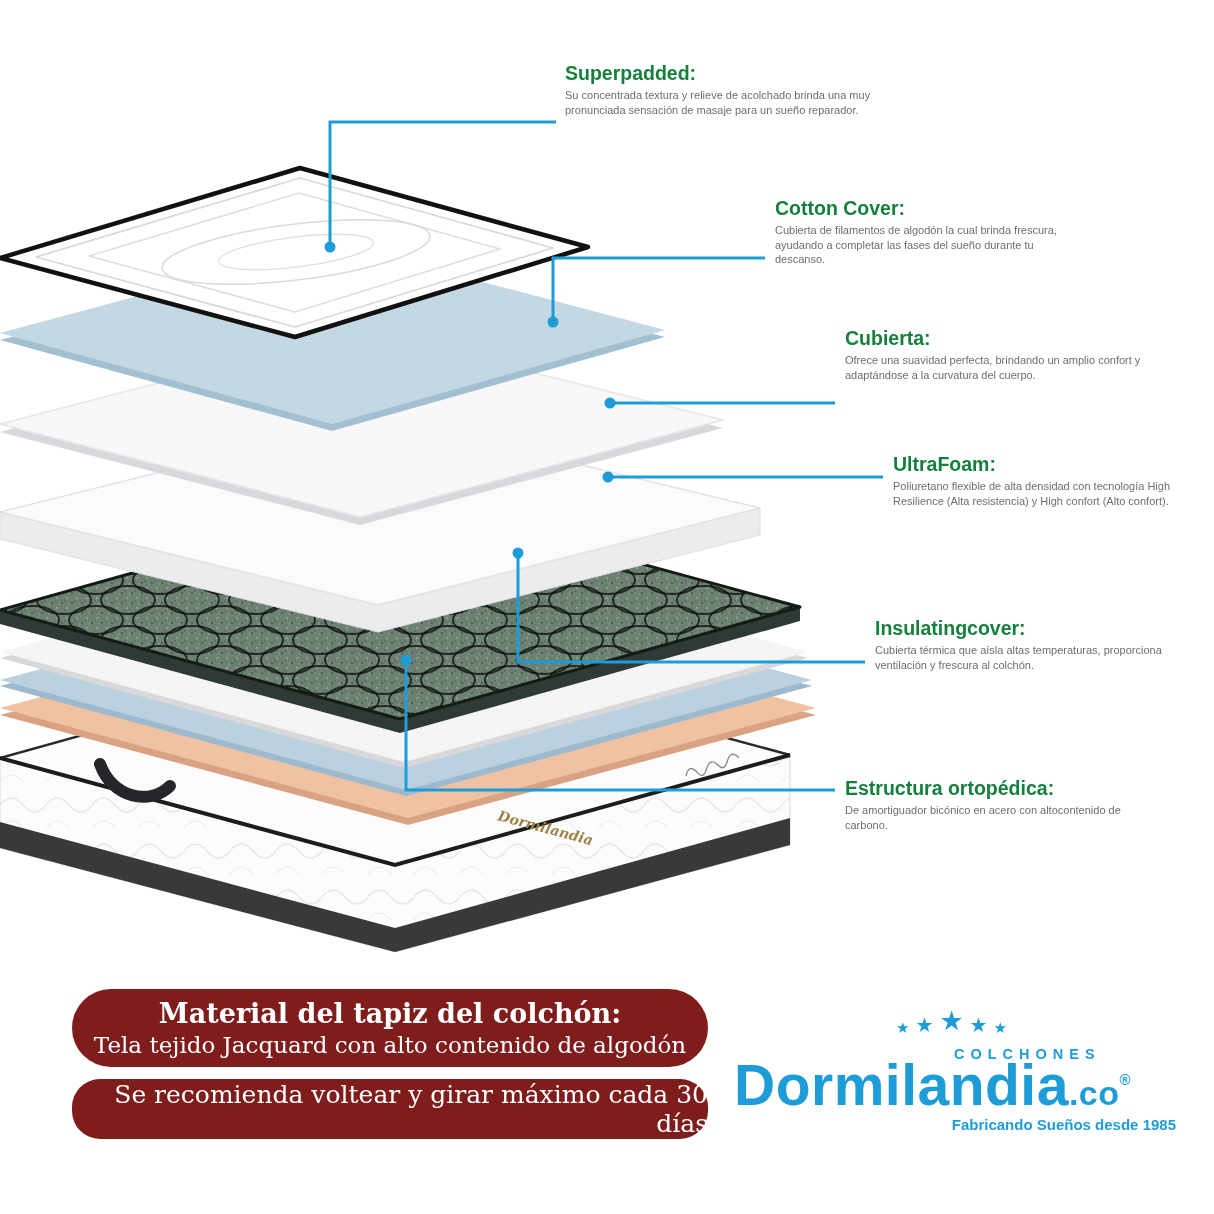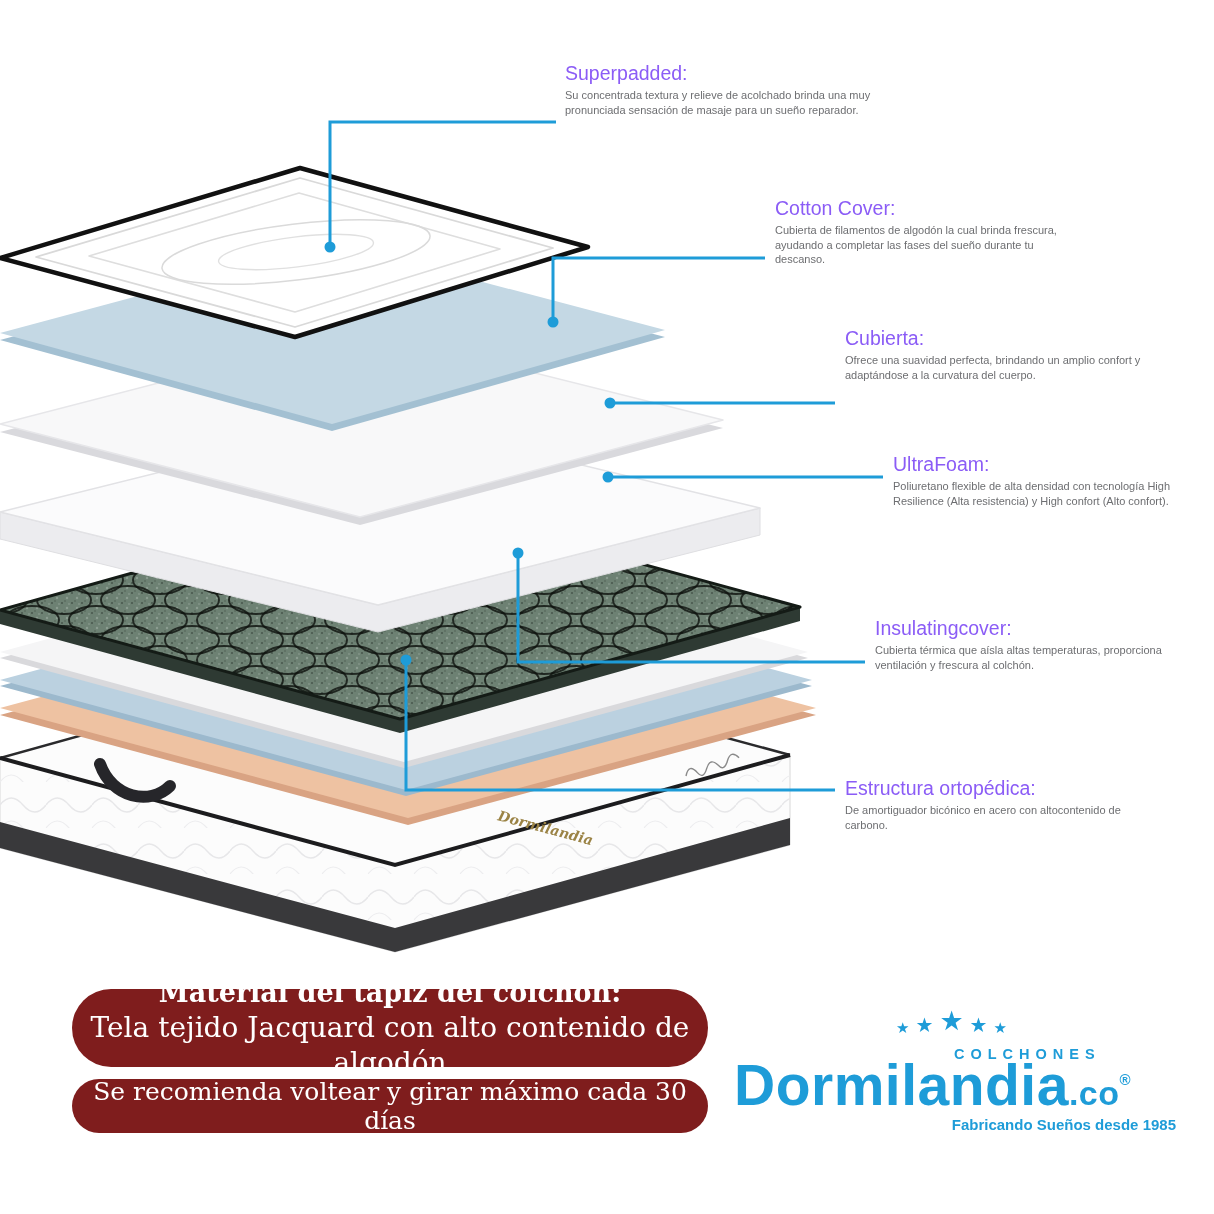--- a/index.html
+++ b/index.html
@@ -2,31 +2,31 @@
 <html><head>
 <meta charset="utf-8">
 <style>
   html,body{margin:0;padding:0;background:#fff;}
   .canvas{position:relative;width:1214px;height:1214px;background:#ffffff;overflow:hidden;
           font-family:"Liberation Sans",sans-serif;}
   .scene{position:absolute;left:0;top:0;width:1214px;height:1214px;}
 
   
   .callout{position:absolute;}
-  .callout-title{font-size:19.5px;font-weight:normal;color:#8b5cf6;margin-bottom:3px;}
+  .callout-title{font-size:19.5px;font-weight:bold;color:#15803d;margin-bottom:3px;}
   .callout-body{font-size:11px;color:#6d6e71;line-height:1.34;}
 
   
   .banner{position:absolute;background:#7f1d1d;color:#ffffff;display:flex;flex-direction:column;
           justify-content:center;align-items:center;text-align:center;
           font-family:"DejaVu Serif",serif;}
   .banner-material{left:72px;top:989px;width:636px;height:78px;border-radius:40px;}
   .banner-material .l1{font-size:27px;font-weight:bold;line-height:1.25;}
-  .banner-material .l2{font-size:28px;line-height:1.25;}
-  .banner-rotate{left:72px;top:1079px;width:636px;height:54px;border-radius:28px;font-size:25px;}
+  .banner-material .l2{font-size:23px;line-height:1.25;}
+  .banner-rotate{left:72px;top:1079px;width:636px;height:60px;border-radius:28px;font-size:25px;text-align:right;}
 
   
   .logo{position:absolute;left:728px;top:1004px;width:452px;height:145px;color:#1e9cd8;}
   .logo-stars{position:absolute;left:168px;top:4px;display:flex;align-items:flex-end;gap:6px;}
   .logo-stars .st{line-height:1;}
   .st.s1,.st.s5{font-size:15px;}
   .st.s2,.st.s4{font-size:20px;}
   .st.s3{font-size:27px;}
   .logo-colchones{position:absolute;left:226px;top:42px;font-size:14.5px;font-weight:bold;letter-spacing:6px;}
   .logo-wordmark{position:absolute;left:6px;top:48px;font-size:57px;font-weight:bold;letter-spacing:0.5px;white-space:nowrap;}

